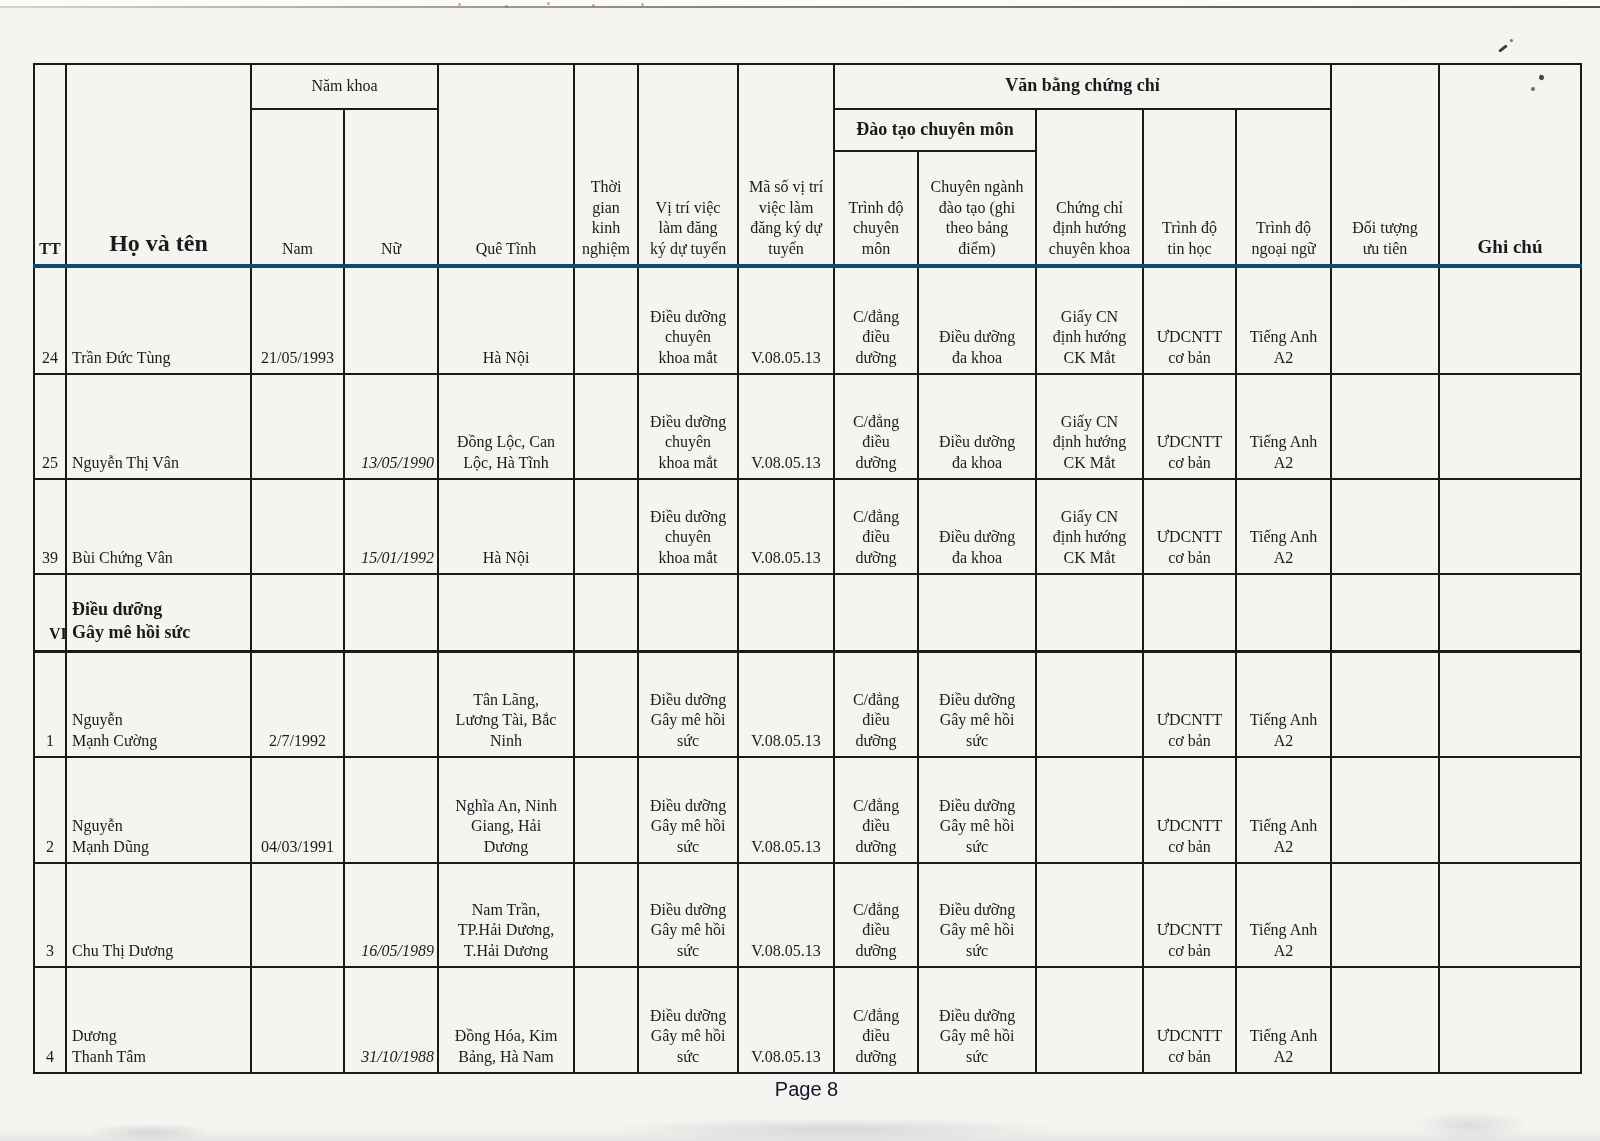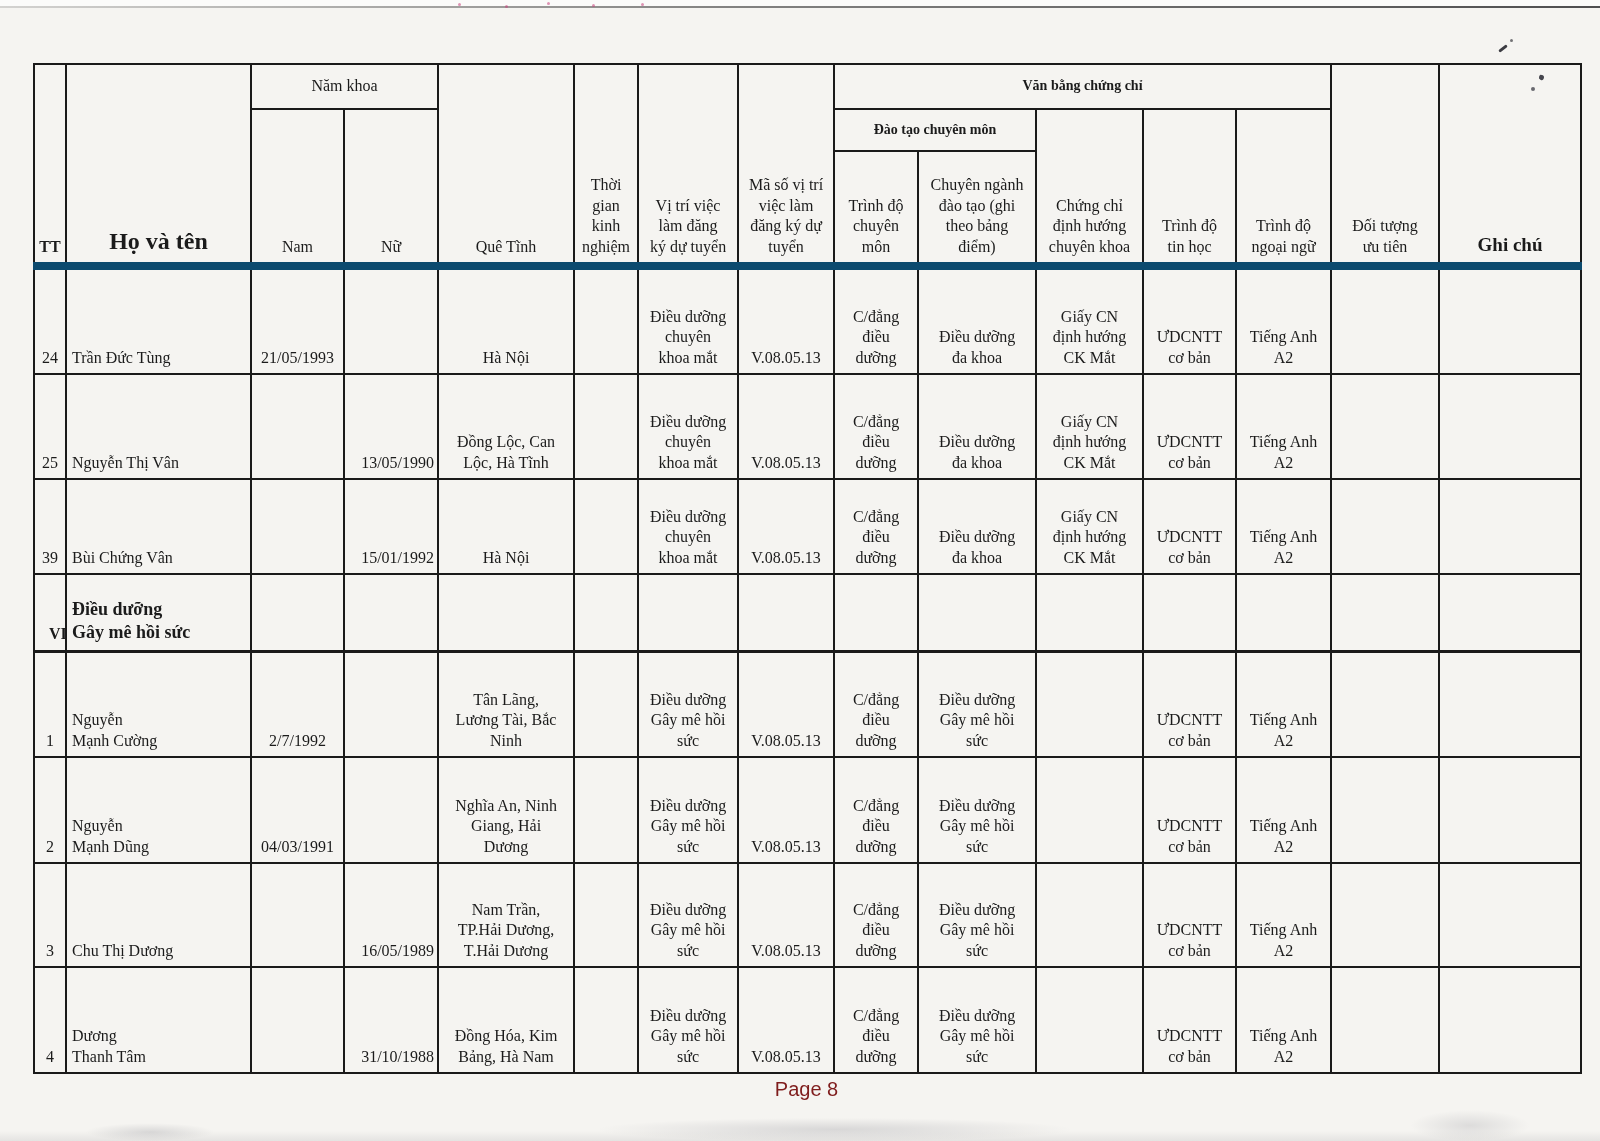--- a/index.html
+++ b/index.html
@@ -37,47 +37,47 @@
     text-align:center;
     padding:2px 3px 5px 3px;
     font-size:16px;line-height:1.28;
     font-weight:normal;
     white-space:pre-line;
     overflow:hidden;
   }
   thead tr.h1{height:45px;}
   thead tr.h2{height:42px;}
   thead tr.h3{height:115px;}
-  thead tr.h3 th, thead th[rowspan]{border-bottom:8px solid #0c4a6e;}
+  thead tr.h3 th, thead th[rowspan]{border-bottom:4px solid #0c4a6e;}
   th.band{vertical-align:middle;padding-bottom:3px;}
   th.b{font-weight:bold;}
   th.big{font-size:24px;}
-  th.mid{font-size:14px;}
+  th.mid{font-size:18px;}
   th.gc{font-size:19px;}
 
   tbody tr:nth-child(1){height:108px;}
   tbody tr:nth-child(2){height:105px;}
   tbody tr:nth-child(3){height:95px;}
   tbody tr:nth-child(4){height:77px;}
   tbody tr:nth-child(5){height:106px;}
   tbody tr:nth-child(6){height:106px;}
   tbody tr:nth-child(7){height:104px;}
   tbody tr:nth-child(8){height:106px;}
   tbody tr:nth-child(4) td{border-bottom:3px solid #1a1a1a;}
 
   td.c-name{text-align:left;padding-left:5px;}
-  td.c-nu{text-align:right;padding-right:3px;}
+  td.c-nu{text-align:right;padding-right:3px;font-style:italic;}
   tr.section-row td.c-name{font-weight:bold;font-size:18px;line-height:1.3;}
   tr.section-row td.c-tt{font-weight:bold;padding-left:14px;padding-right:0;}
 
   
   .page-footer{
     position:absolute;left:33px;top:1078px;width:1547px;
     text-align:center;font-family:"Liberation Sans","DejaVu Sans",sans-serif;
-    font-size:20px;color:#7f1d1d;
+    font-size:20px;color:#0f172a;
   }
 </style>
 </head>
 <body>
 
 <div class="scan-top-strip"></div>
 <div class="scan-top-line"></div>
 <div class="pink-dot" style="left:458px;top:3px;"></div>
 <div class="pink-dot" style="left:505px;top:5px;"></div>
 <div class="pink-dot" style="left:547px;top:2px;"></div>

